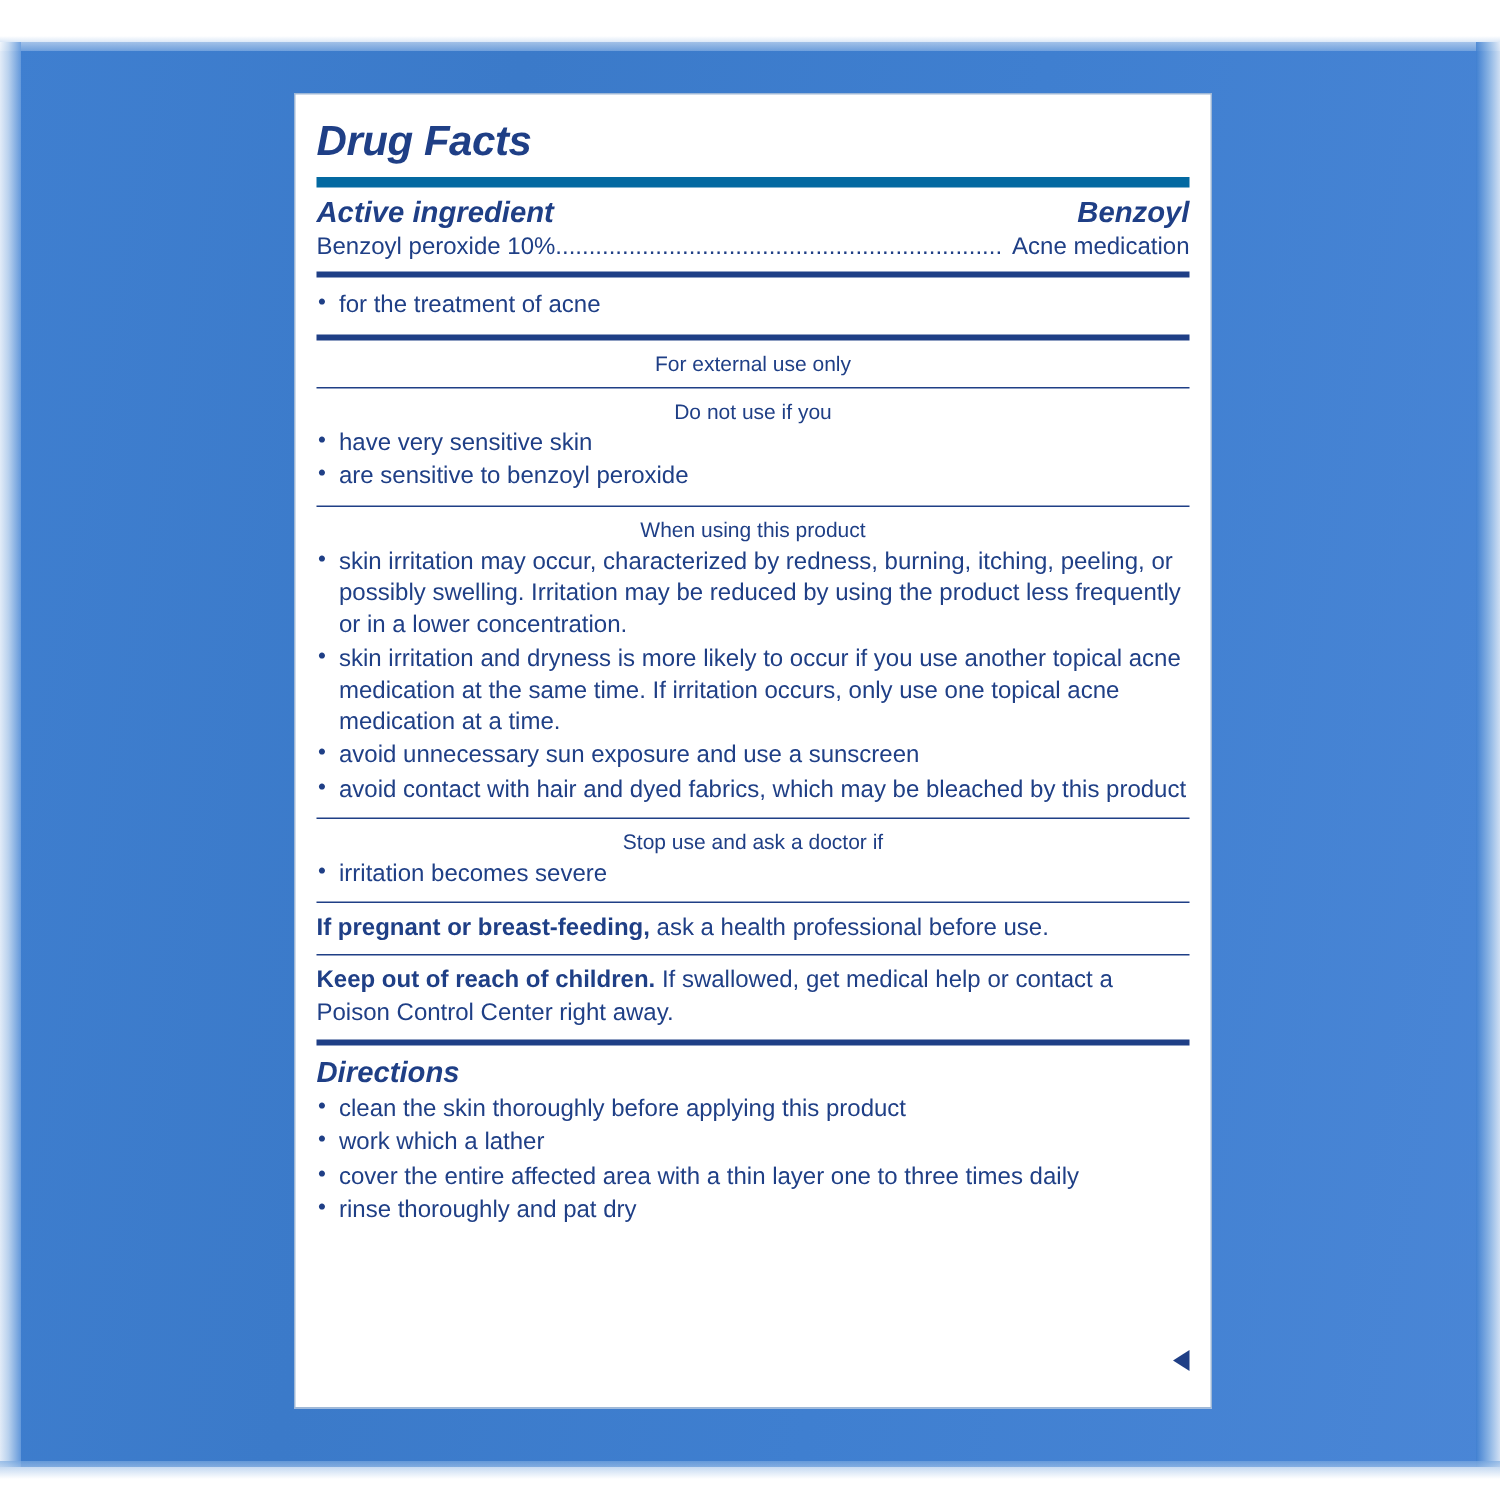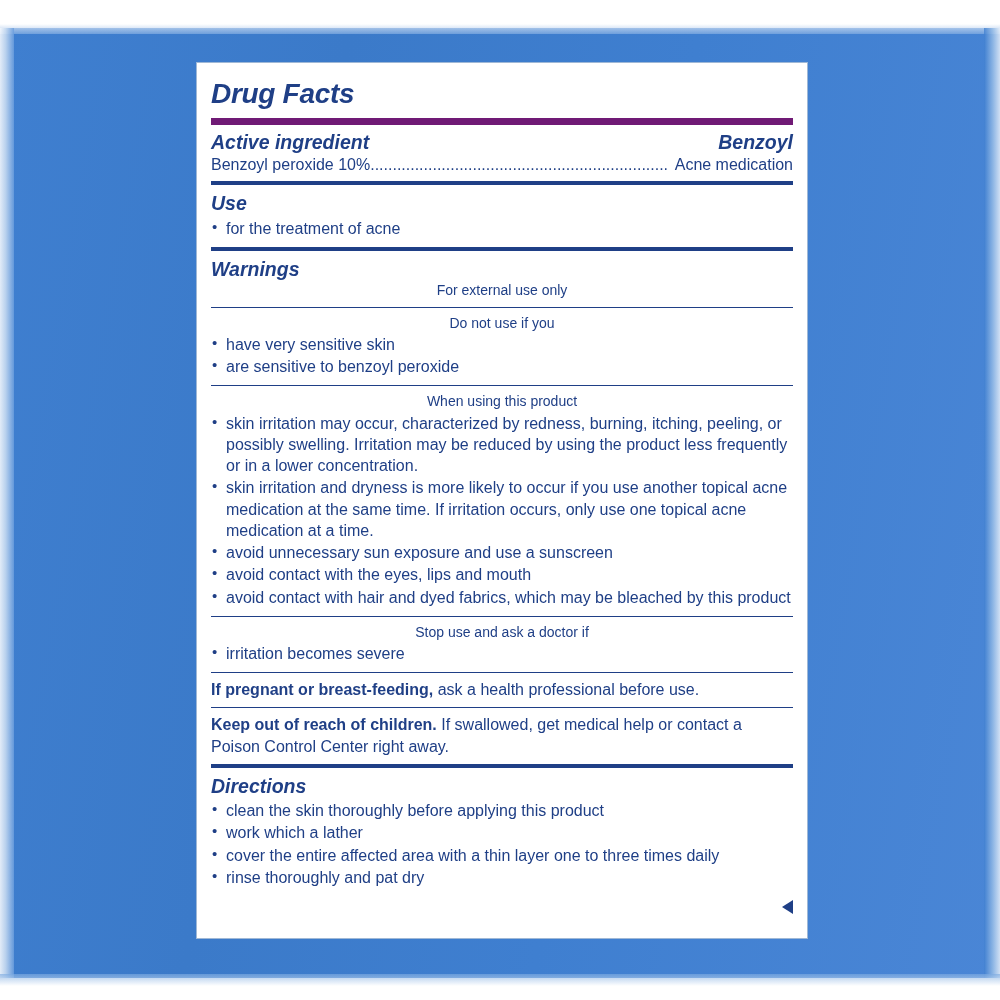--- a/index.html
+++ b/index.html
@@ -92,21 +92,21 @@
     font-size: 28px;
     font-style: italic;
     font-weight: bold;
     color: #1f3f86;
     letter-spacing: -0.3px;
     padding: 16px 0 10px 0;
     line-height: 1.05;
   }
 
   .rule-thick {
-    border-bottom: 7px solid #701a75;
+    border-bottom: 7px solid #0369a1;
   }
   .rule-med {
     border-bottom: 4px solid #1f3f86;
   }
   .rule-thin {
     border-bottom: 1.6px solid #1f3f86;
   }
 
   .sect {
     padding: 6px 0 7px 0;
@@ -218,46 +218,43 @@
           <span>Benzoyl</span>
         </div>
         <div class="dotline">
           <span>Benzoyl peroxide 10%</span>
           <span class="dots">...................................................................</span>
           <span>Acne medication</span>
         </div>
       </div>
 
       <div class="sect rule-med">
-        <div class="h-italic">Use</div>
         <ul class="bullets">
           <li>for the treatment of acne</li>
         </ul>
       </div>
 
       <div class="sect rule-thin">
-        <div class="h-italic">Warnings</div>
         <div class="h-bold">For external use only</div>
       </div>
 
       <div class="sect rule-thin">
         <div class="h-bold">Do not use if you</div>
         <ul class="bullets">
           <li>have very sensitive skin</li>
           <li>are sensitive to benzoyl peroxide</li>
         </ul>
       </div>
 
       <div class="sect rule-thin">
         <div class="h-bold">When using this product</div>
         <ul class="bullets">
           <li>skin irritation may occur, characterized by redness, burning, itching, peeling, or possibly swelling. Irritation may be reduced by using the product less frequently or in a lower concentration.</li>
           <li>skin irritation and dryness is more likely to occur if you use another topical acne medication at the same time. If irritation occurs, only use one topical acne medication at a time.</li>
           <li>avoid unnecessary sun exposure and use a sunscreen</li>
-          <li>avoid contact with the eyes, lips and mouth</li>
           <li>avoid contact with hair and dyed fabrics, which may be bleached by this product</li>
         </ul>
       </div>
 
       <div class="sect rule-thin">
         <div class="h-bold">Stop use and ask a doctor if</div>
         <ul class="bullets">
           <li>irritation becomes severe</li>
         </ul>
       </div>

